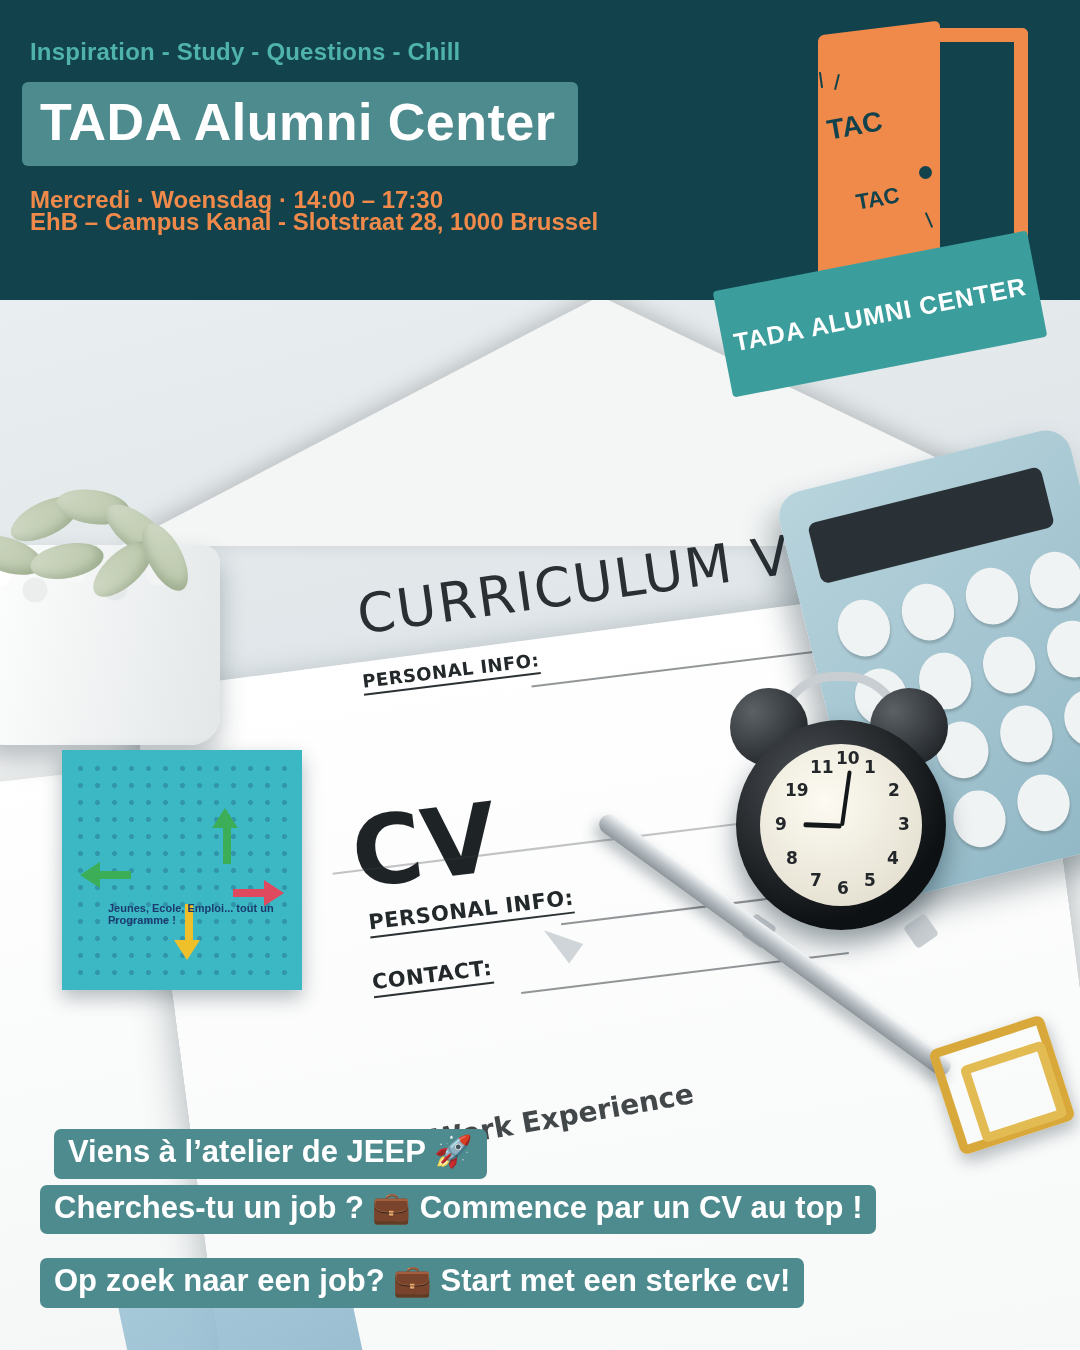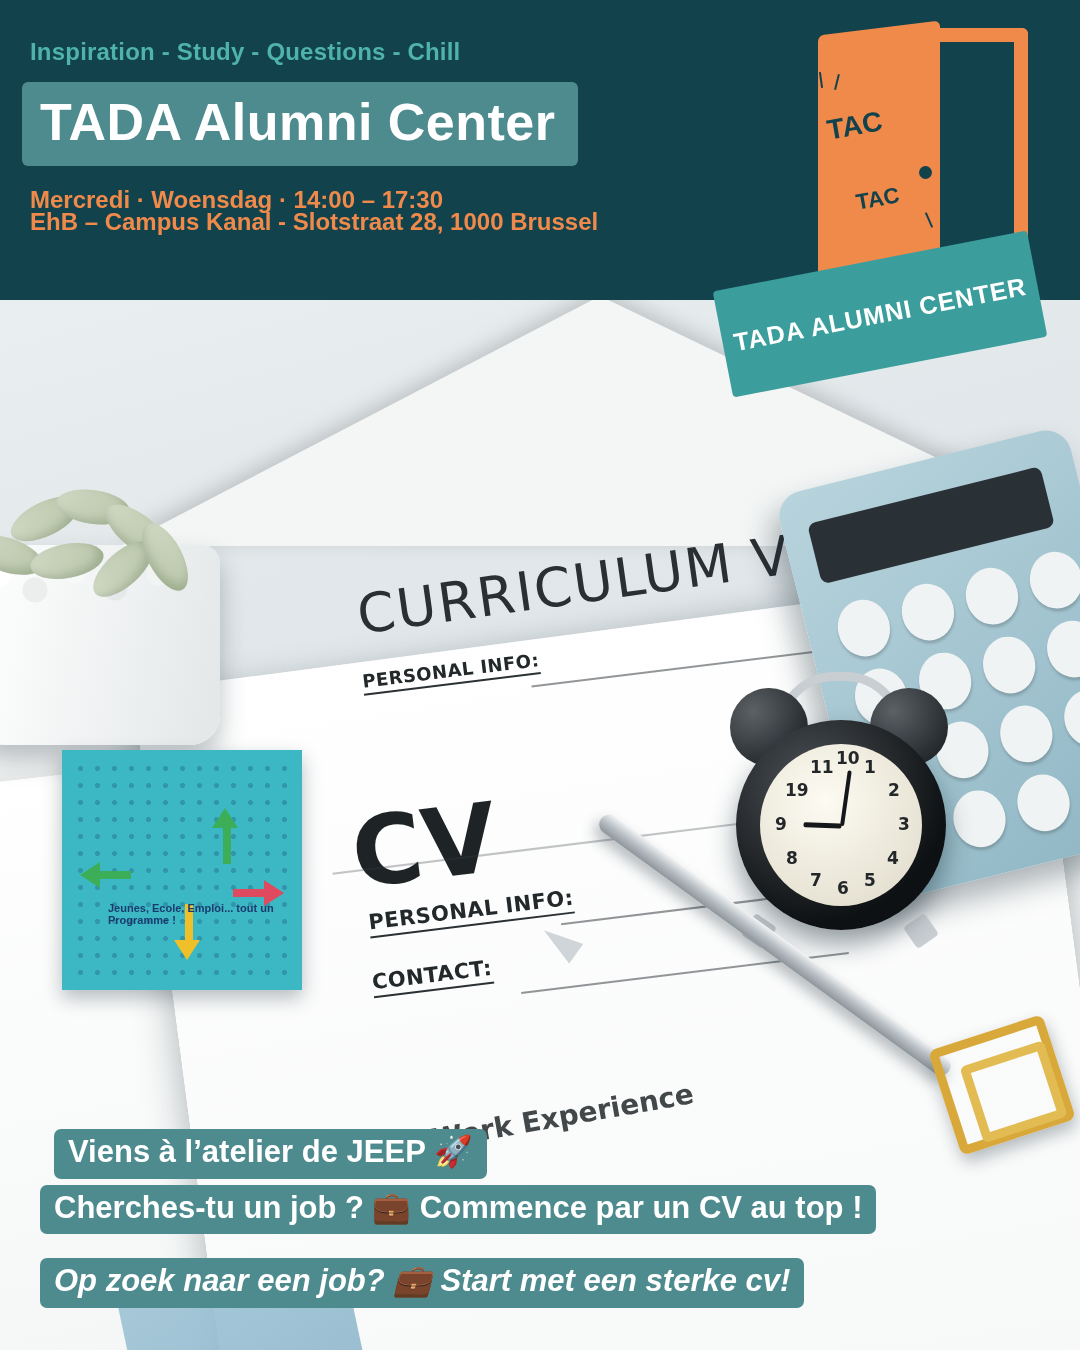--- a/index.html
+++ b/index.html
@@ -338,21 +338,21 @@
     color: #ffffff;
     font-weight: 700;
     border-radius: 7px;
     padding: 6px 14px 9px 14px;
     margin-bottom: 6px;
     font-size: 31px;
     line-height: 1.12;
     white-space: nowrap;
   }
   .chip.indent { margin-left: 14px; }
-  .chip.gap { margin-top: 18px; font-style: italic; }
+  .chip.gap { margin-top: 18px; }
   .chip-date {
     display: inline-block;
     background: #f5945c;
     color: #ffffff;
     font-weight: 700;
     font-size: 33px;
     border-radius: 7px;
     padding: 7px 16px 10px 16px;
     margin-top: 22px;
     white-space: nowrap;

